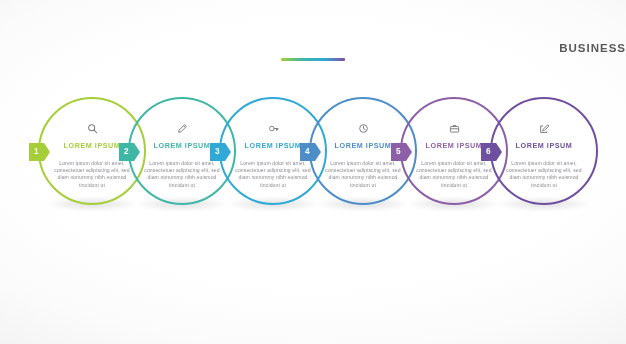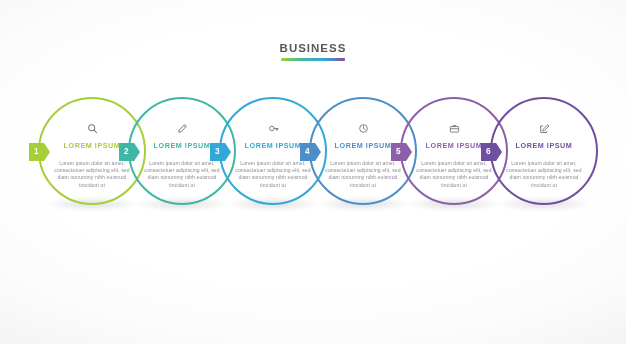--- a/index.html
+++ b/index.html
@@ -23,21 +23,21 @@
       radial-gradient(ellipse 80% 70% at 50% 45%, #ffffff 0%, #ffffff 55%, #fbfbfb 80%, #f4f4f5 100%);
     pointer-events: none;
   }
 
   
   .header {
     position: absolute;
     left: 0;
     right: 0;
     top: 42px;
-    text-align: center;
+    text-align: right;
   }
   .title-line {
     font-size: 11.5px;
     letter-spacing: 1.0px;
     font-weight: bold;
     color: #58595b;
     line-height: 12.5px;
     text-transform: uppercase;
   }
   .title-rule {

